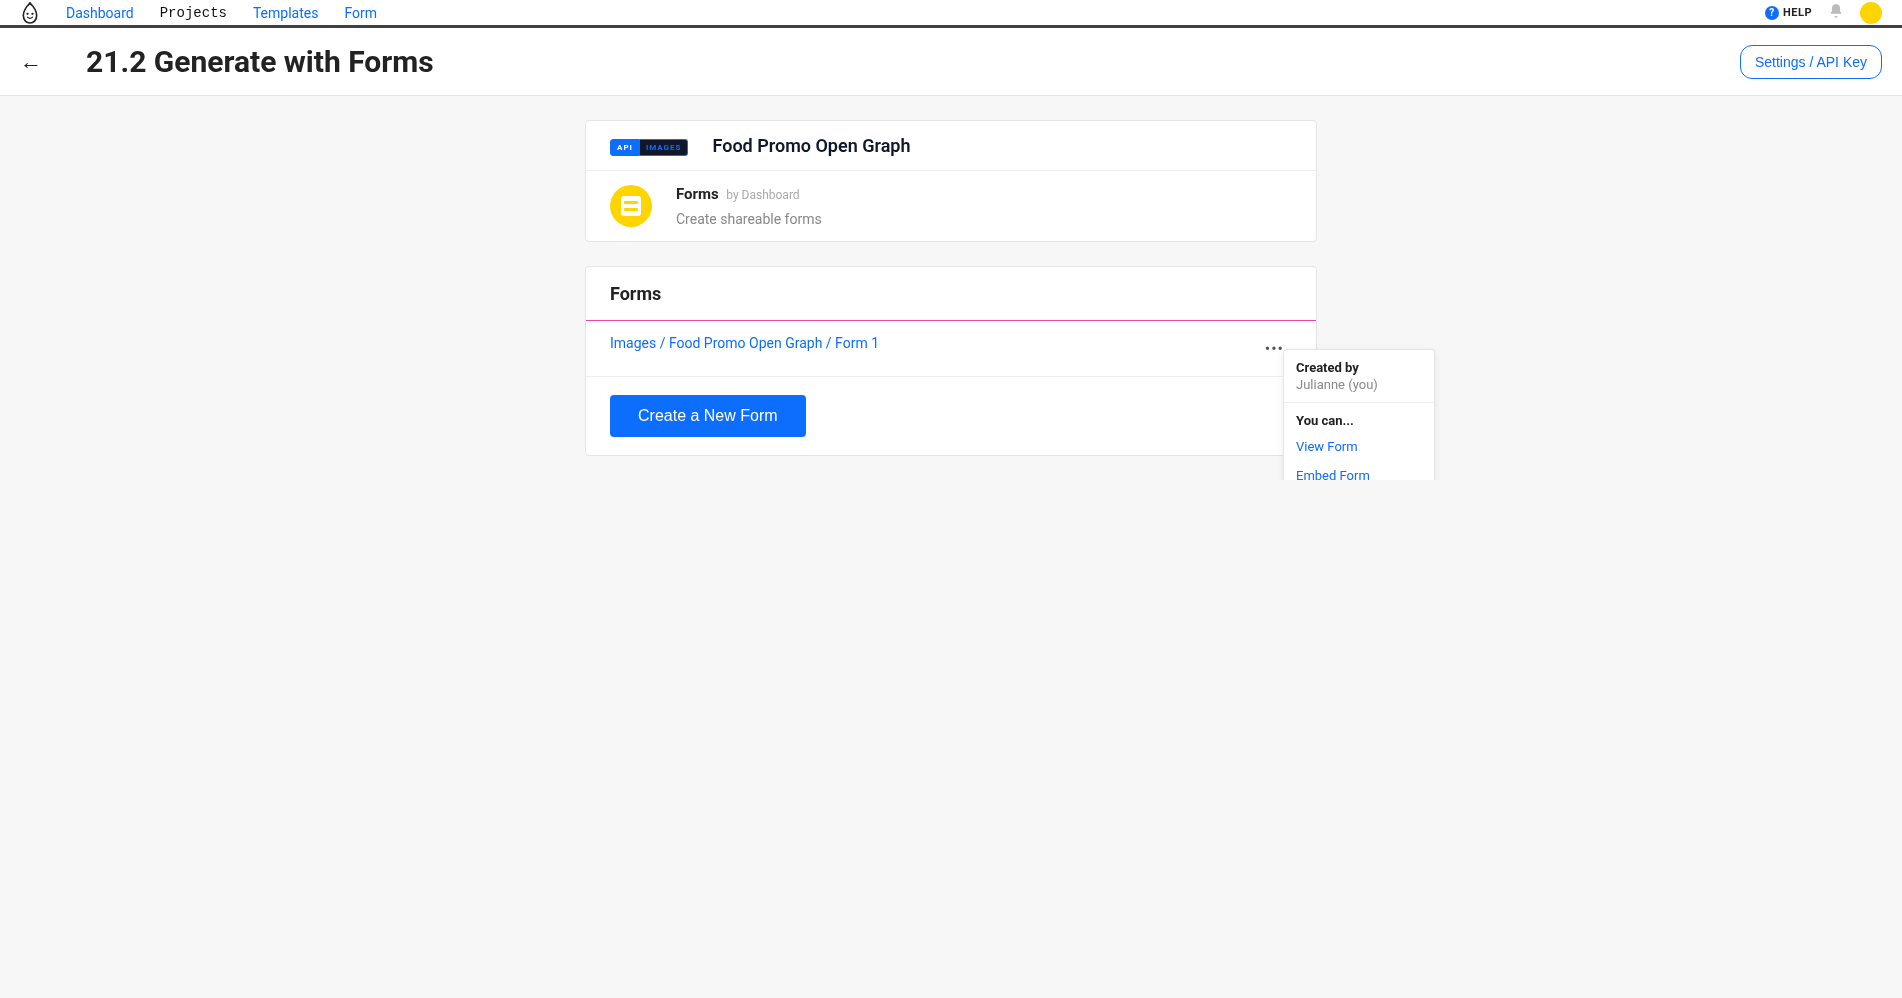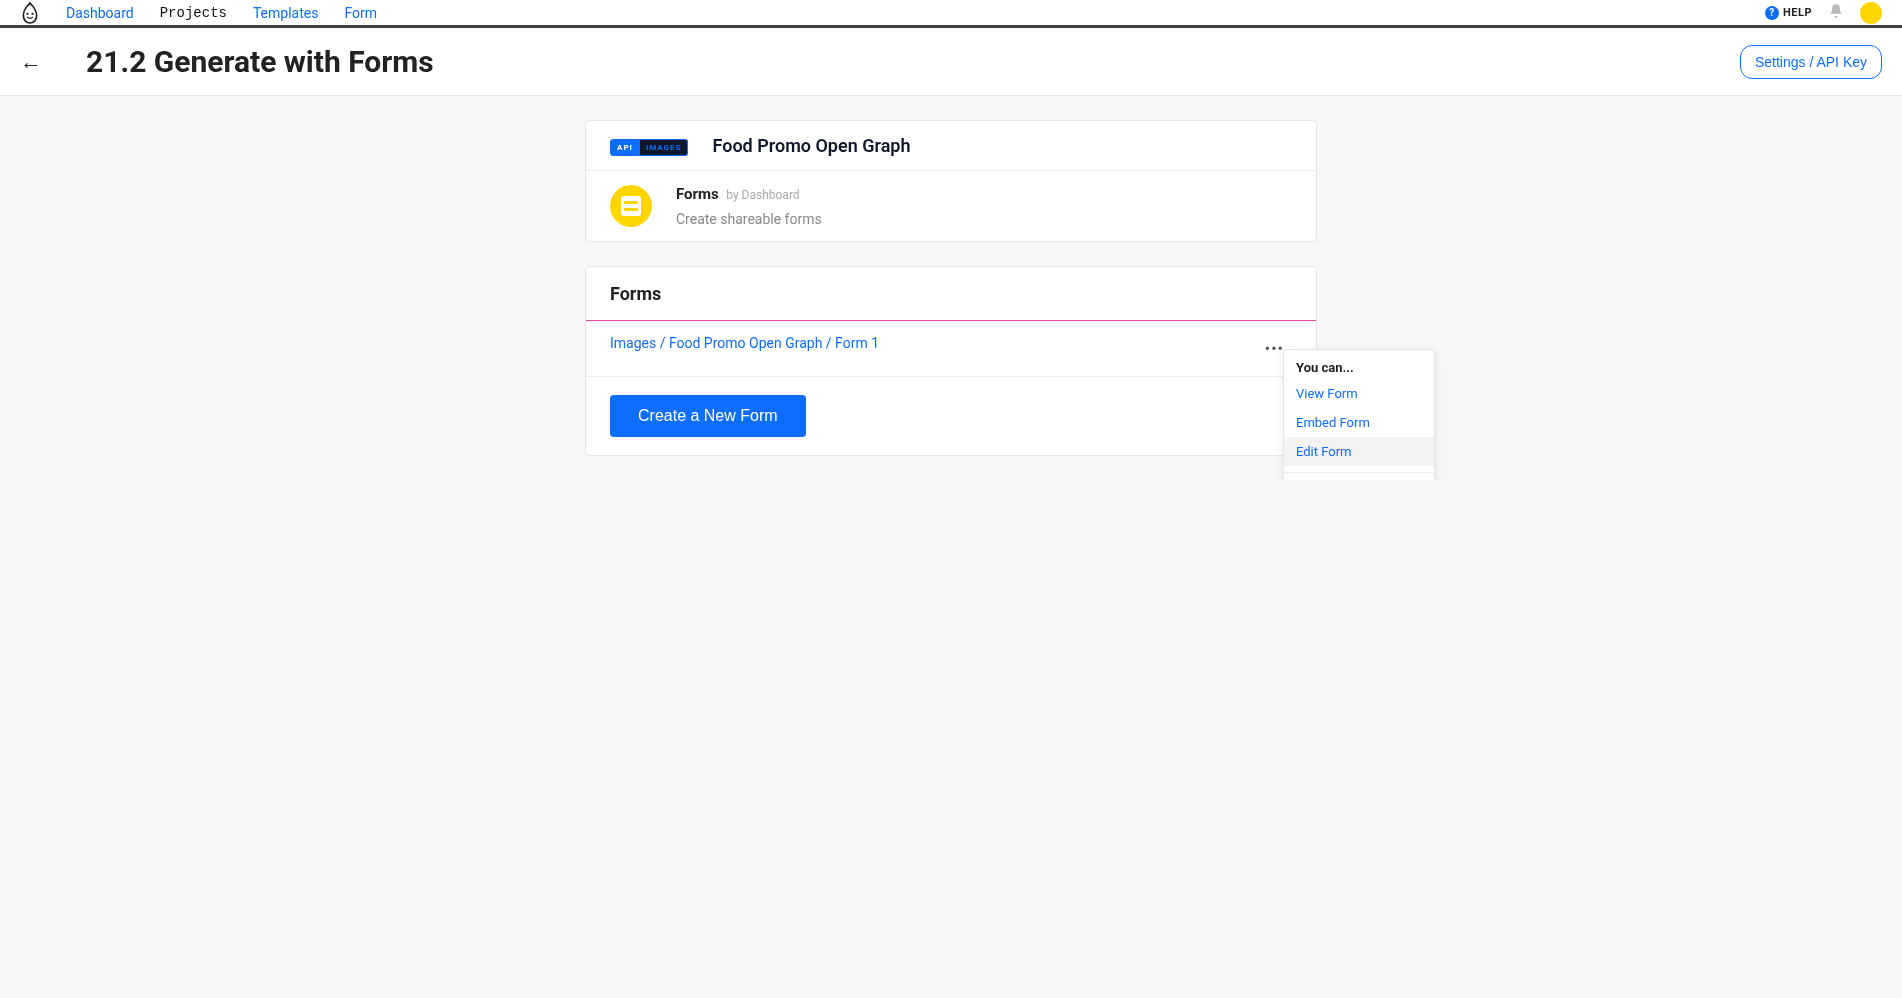--- a/index.html
+++ b/index.html
@@ -188,20 +188,24 @@
       <div class="forms-section-title">Forms</div>
       <div class="form-item-row">
         <a href="#" class="form-item-link">Images / Food Promo Open Graph / Form 1</a>
         <span class="more-btn">•••</span>
       </div>
       <div class="create-row">
         <button class="create-btn">Create a New Form</button>
       </div>
 
       <div class="menu" style="left:697px; top:82px;">
+        <div class="menu-section">
+          <div class="menu-label">Created by</div>
+          <div class="menu-sub">Julianne (you)</div>
+        </div>
         <div class="menu-section" style="padding:10px 0 6px 0;">
           <div class="menu-label" style="padding:0 12px 4px 12px;">You can...</div>
           <a class="menu-item">View Form</a>
           <a class="menu-item">Embed Form</a>
           <a class="menu-item hovered">Edit Form</a>
         </div>
         <div class="menu-divider"></div>
         <a class="menu-item danger" style="padding-top:10px; padding-bottom:10px;">Delete Form</a>
       </div>
 

